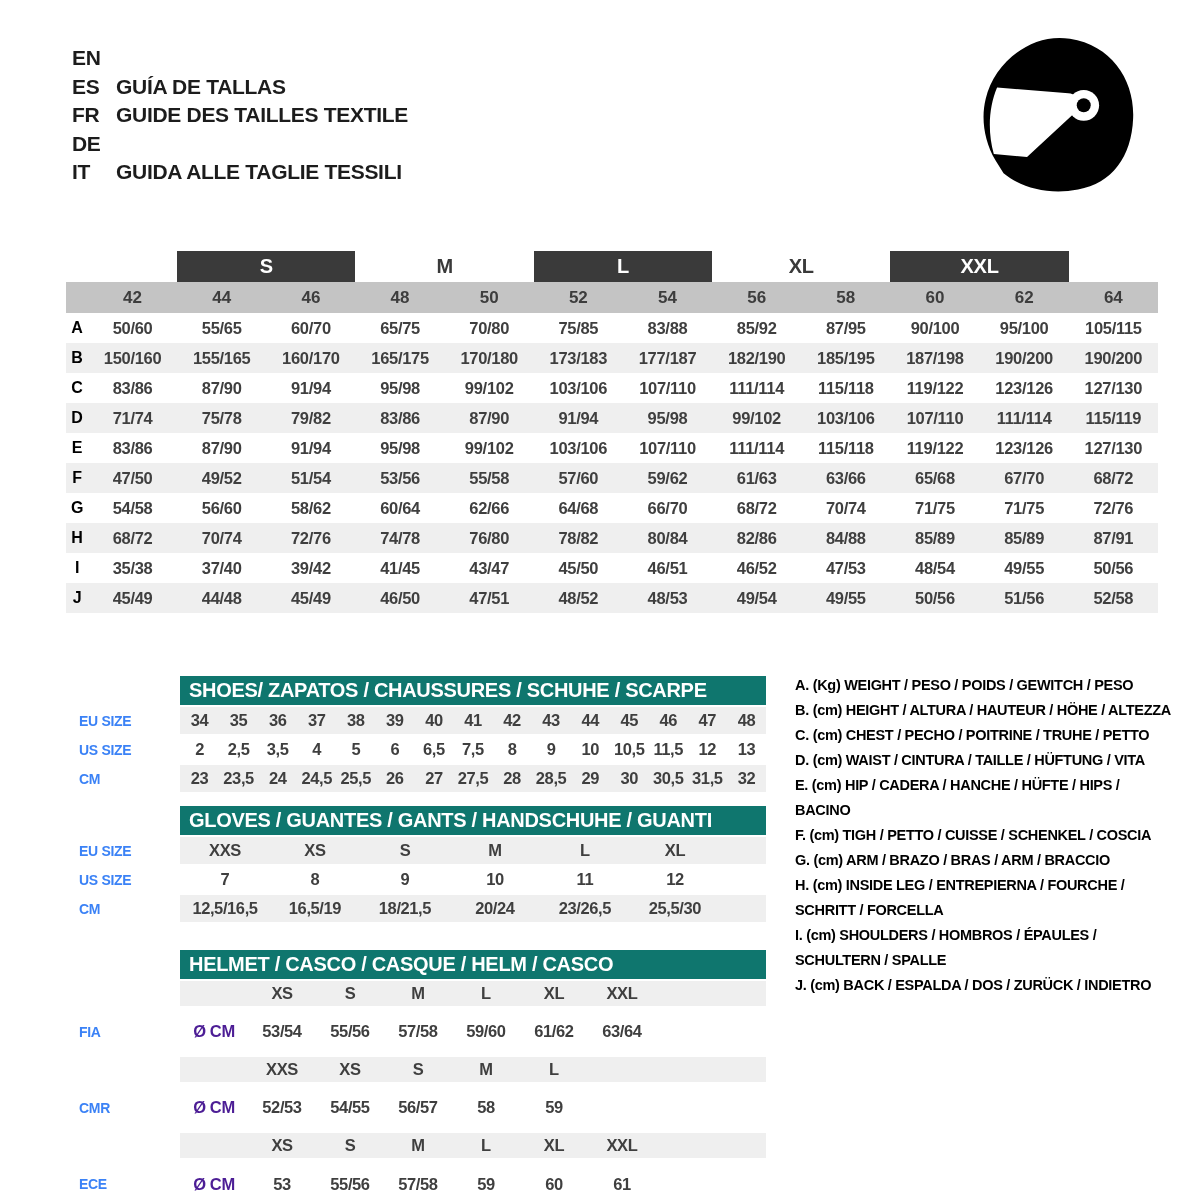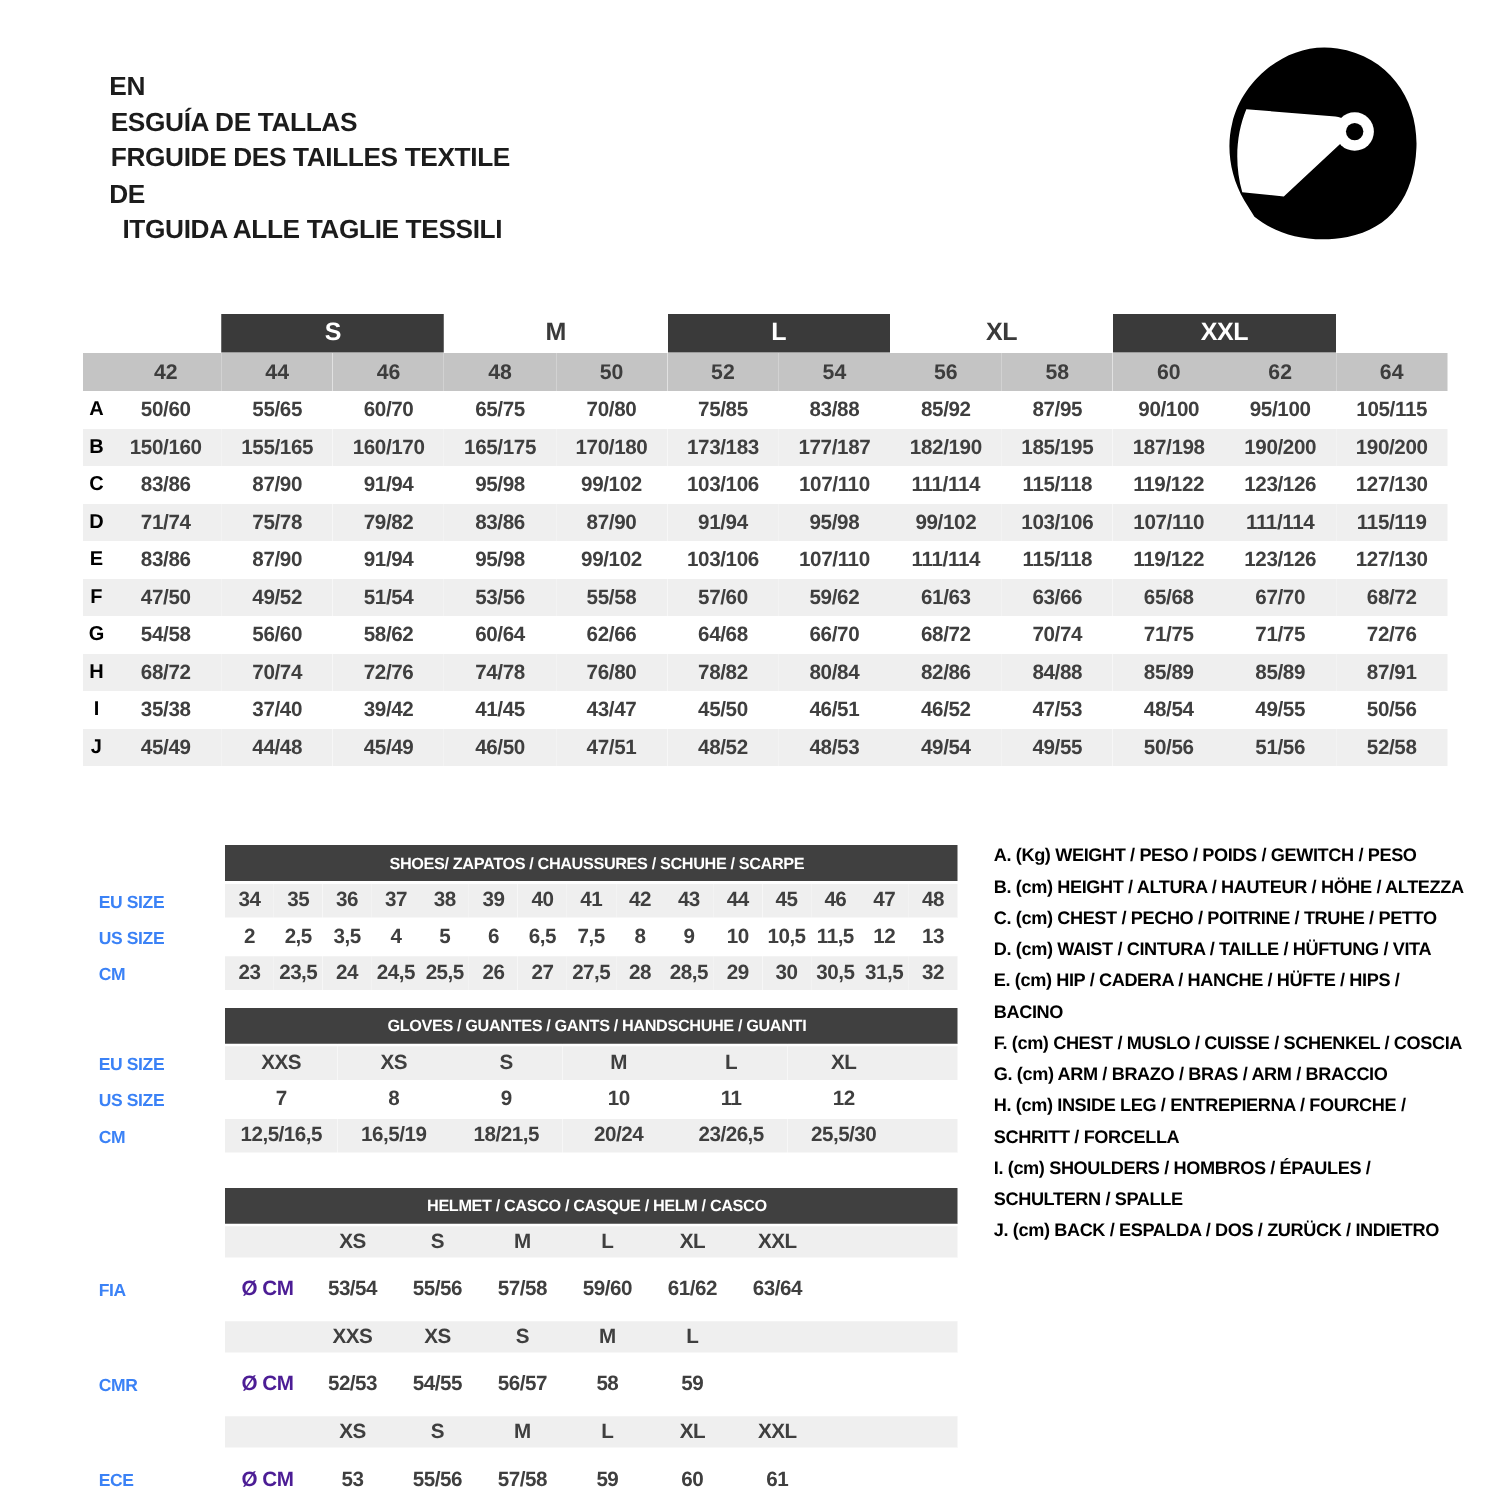--- a/index.html
+++ b/index.html
@@ -2,21 +2,21 @@
 <html><head>
 <meta charset="utf-8">
 <title>Textile Size Guide</title>
 <style>
   html,body{margin:0;padding:0;}
   body{width:1200px;height:1200px;background:#fff;position:relative;
        font-family:"Liberation Sans",sans-serif;color:#111;}
   .abs{position:absolute;}
 
   
-  #langs{left:72px;top:56px;text-align:right;}
+  #langs{left:72px;top:44px;}
   .lang-row{display:flex;font-weight:bold;font-size:21px;line-height:28.5px;letter-spacing:-0.3px;color:#1c1c1c;}
   .lang-code{width:44px;flex:none;}
 
   
   #helmet-icon{left:976px;top:30px;width:162px;height:170px;}
 
   
   table{border-collapse:collapse;table-layout:fixed;width:100%;}
   td{padding:0;text-align:center;font-weight:bold;overflow:hidden;white-space:nowrap;}
 
@@ -27,22 +27,22 @@
   #main-table .nrow td{height:31px;background:#c4c4c4;font-size:17px;color:#3d3d3d;}
   #main-table .drow td{height:30px;font-size:16.5px;color:#3f3f3f;letter-spacing:-0.3px;}
   #main-table .drow.shade td{background:#efefef;}
   #main-table td.ltr{color:#000;font-size:16px;}
 
   
   .section{left:66px;width:700px;}
   #shoes-wrap{top:676px;}
   #gloves-wrap{top:806px;}
   #helmet-wrap{top:950px;}
-  td.bar{background:#404040;color:#fff;text-align:center;padding-left:9px;
-         font-size:13px;height:29px;letter-spacing:-0.3px;}
+  td.bar{background:#0f766e;color:#fff;text-align:left;padding-left:9px;
+         font-size:20px;height:29px;letter-spacing:-0.3px;}
   td.lab{text-align:left;padding-left:13px;color:#3b82f6;font-size:14px;letter-spacing:-0.3px;}
   td.v,td.hs{font-size:16.5px;color:#3f3f3f;letter-spacing:-0.4px;}
   td.sh{background:#efefef;border-top:2px solid #fff;border-bottom:2px solid #fff;}
   #shoes-table tr,#gloves-table tr{height:29px;}
   #helmet-table tr.hsz{height:27px;}
   #helmet-table tr.hval{height:49px;}
   #helmet-table tr.trow{height:29px;}
   td.u2{font-size:16.5px;color:#4c1d95;letter-spacing:-0.4px;}
 
   
@@ -500,18 +500,18 @@
       </tbody>
     </table>
 </div>
 
 <div id="legend" class="abs">
     <div class="leg-item">A. (Kg) WEIGHT / PESO / POIDS / GEWITCH / PESO</div>
     <div class="leg-item">B. (cm) HEIGHT / ALTURA / HAUTEUR / HÖHE / ALTEZZA</div>
     <div class="leg-item">C. (cm) CHEST / PECHO / POITRINE / TRUHE / PETTO</div>
     <div class="leg-item">D. (cm) WAIST / CINTURA / TAILLE / HÜFTUNG / VITA</div>
     <div class="leg-item">E. (cm) HIP / CADERA / HANCHE / HÜFTE / HIPS / BACINO</div>
-    <div class="leg-item">F. (cm) CHEST / MUSLO / CUISSE / SCHENKEL / COSCIA</div>
+    <div class="leg-item">F. (cm) TIGH / PETTO / CUISSE / SCHENKEL / COSCIA</div>
     <div class="leg-item">G. (cm) ARM / BRAZO / BRAS / ARM / BRACCIO</div>
     <div class="leg-item">H. (cm) INSIDE LEG / ENTREPIERNA / FOURCHE / SCHRITT / FORCELLA</div>
     <div class="leg-item">I. (cm) SHOULDERS / HOMBROS / ÉPAULES / SCHULTERN / SPALLE</div>
     <div class="leg-item">J. (cm) BACK / ESPALDA / DOS / ZURÜCK / INDIETRO</div>
   </div>
 
 </body></html>

